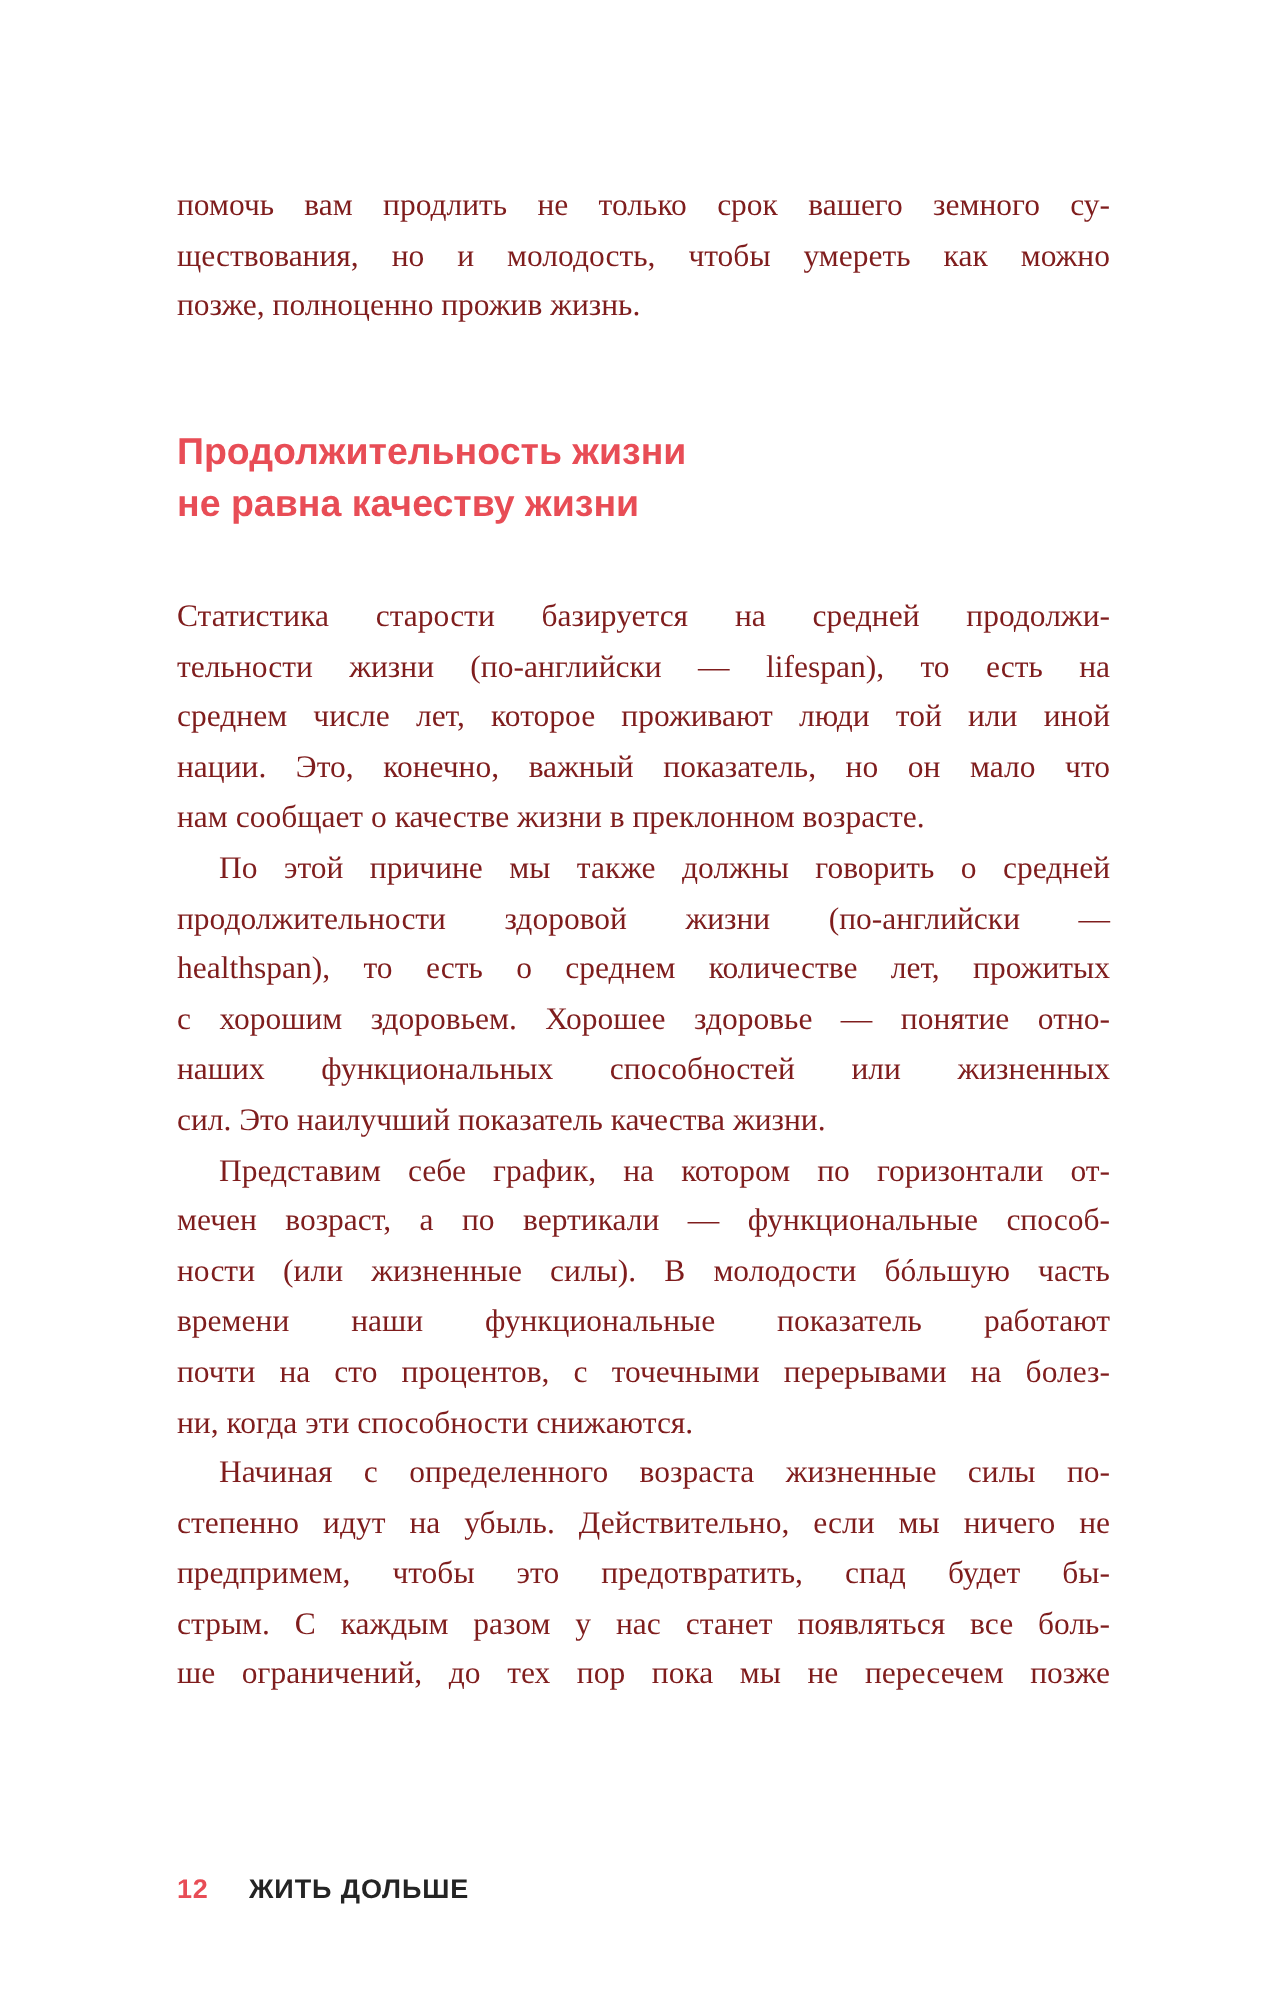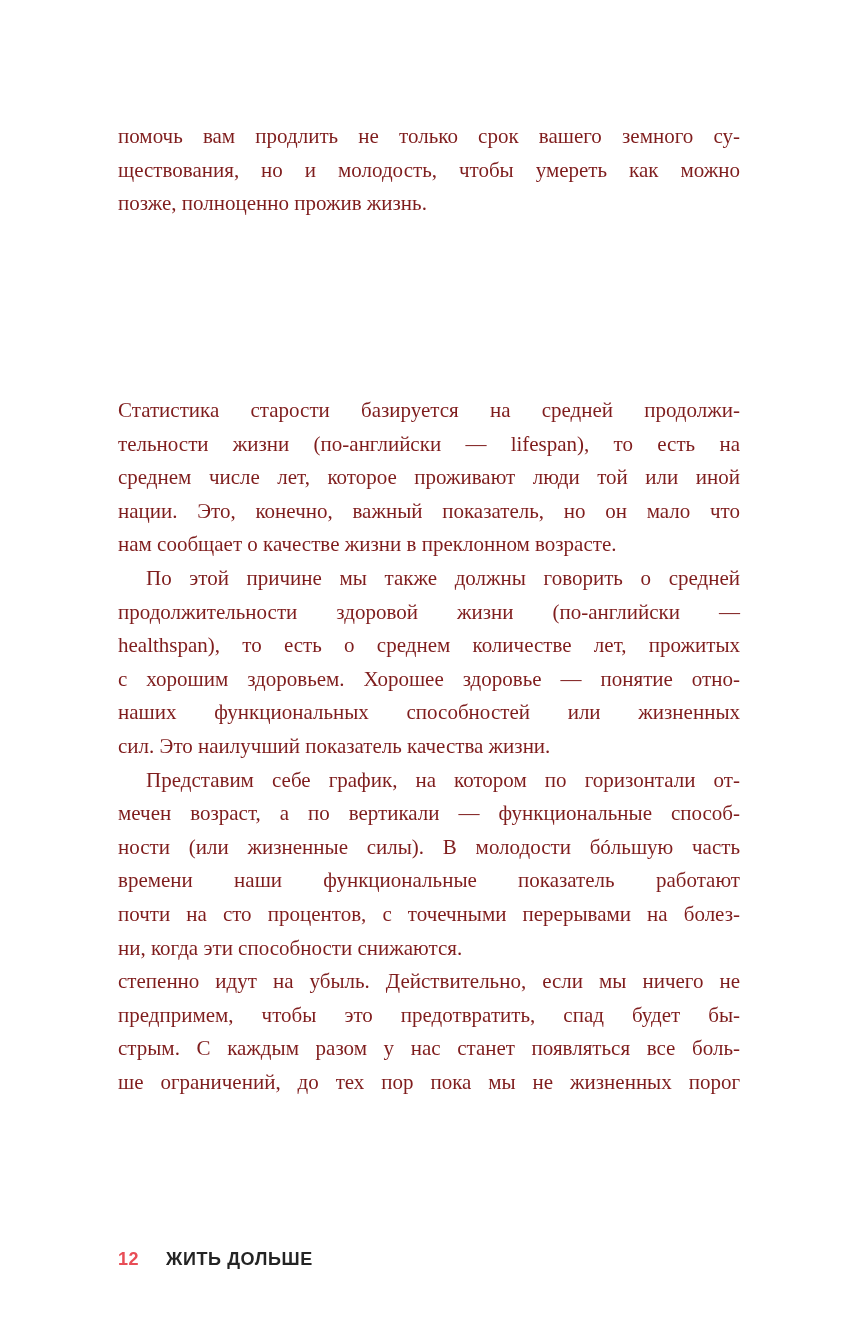--- a/index.html
+++ b/index.html
@@ -80,20 +80,24 @@
 <body>
 
 <div class="page">
 
   <div class="text-column body-text intro-block">
       <div class="line">помочь вам продлить не только срок вашего земного су-</div>
       <div class="line">ществования, но и молодость, чтобы умереть как можно</div>
       <div class="line last">позже, полноценно прожив жизнь.</div>
     </div>
 
+  <h2 class="text-column heading-block">
+    <span>Продолжительность жизни</span>
+    <span>не равна качеству жизни</span>
+  </h2>
 
   <div class="text-column body-text paragraphs-block">
       <div class="paragraph">
         <div class="line">Статистика старости базируется на средней продолжи-</div>
         <div class="line">тельности жизни (по-английски — lifespan), то есть на</div>
         <div class="line">среднем числе лет, которое проживают люди той или иной</div>
         <div class="line">нации. Это, конечно, важный показатель, но он мало что</div>
         <div class="line last">нам сообщает о качестве жизни в преклонном возрасте.</div>
       </div>
       <div class="paragraph">
@@ -106,24 +110,25 @@
       </div>
       <div class="paragraph">
         <div class="line indent">Представим себе график, на котором по горизонтали от-</div>
         <div class="line">мечен возраст, а по вертикали — функциональные способ-</div>
         <div class="line">ности (или жизненные силы). В молодости бóльшую часть</div>
         <div class="line">времени наши функциональные показатель работают</div>
         <div class="line">почти на сто процентов, с точечными перерывами на болез-</div>
         <div class="line last">ни, когда эти способности снижаются.</div>
       </div>
       <div class="paragraph">
+        <div class="line indent">Начиная с определенного возраста жизненные силы по-</div>
         <div class="line">степенно идут на убыль. Действительно, если мы ничего не</div>
         <div class="line">предпримем, чтобы это предотвратить, спад будет бы-</div>
         <div class="line">стрым. С каждым разом у нас станет появляться все боль-</div>
-        <div class="line">ше ограничений, до тех пор пока мы не жизненных порог</div>
+        <div class="line">ше ограничений, до тех пор пока мы не пересечем позже</div>
       </div>
     </div>
 
   <footer class="footer-block">
     <span class="page-num">12</span>
     <span class="running-title">ЖИТЬ ДОЛЬШЕ</span>
   </footer>
 
 </div>
 

